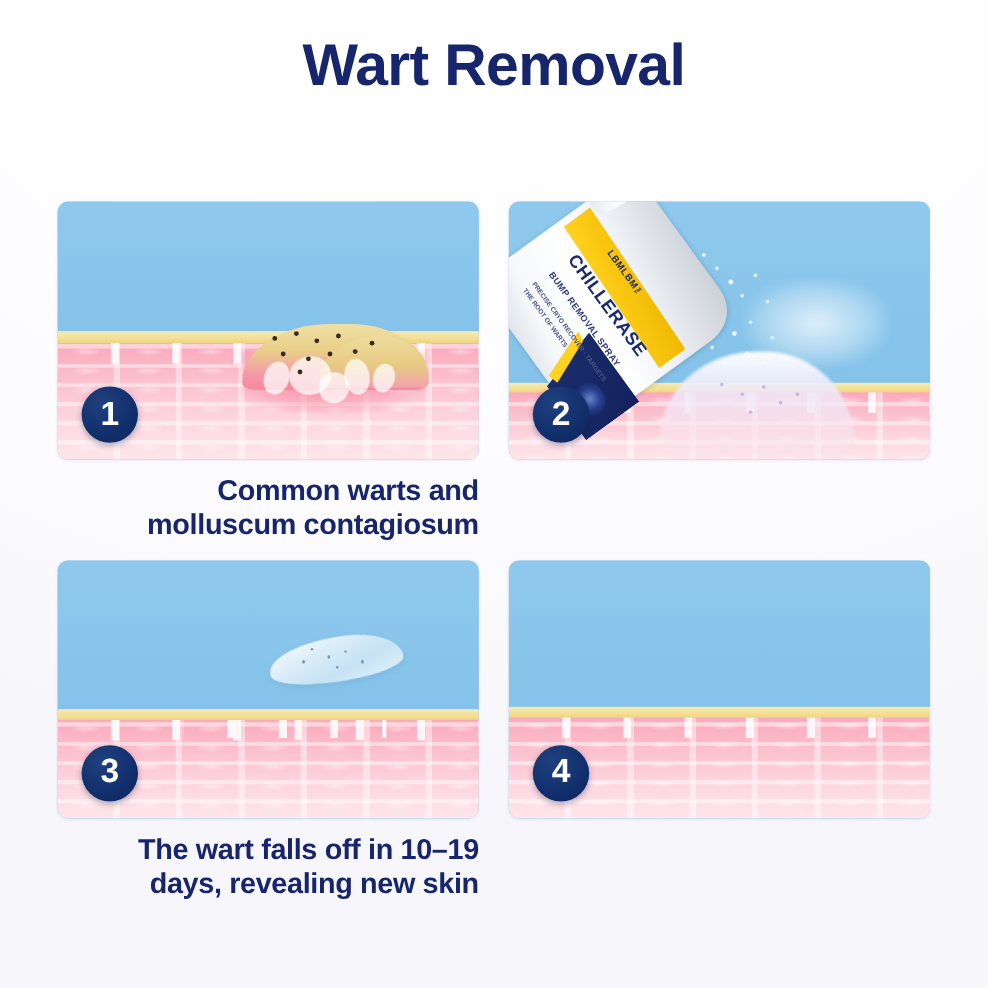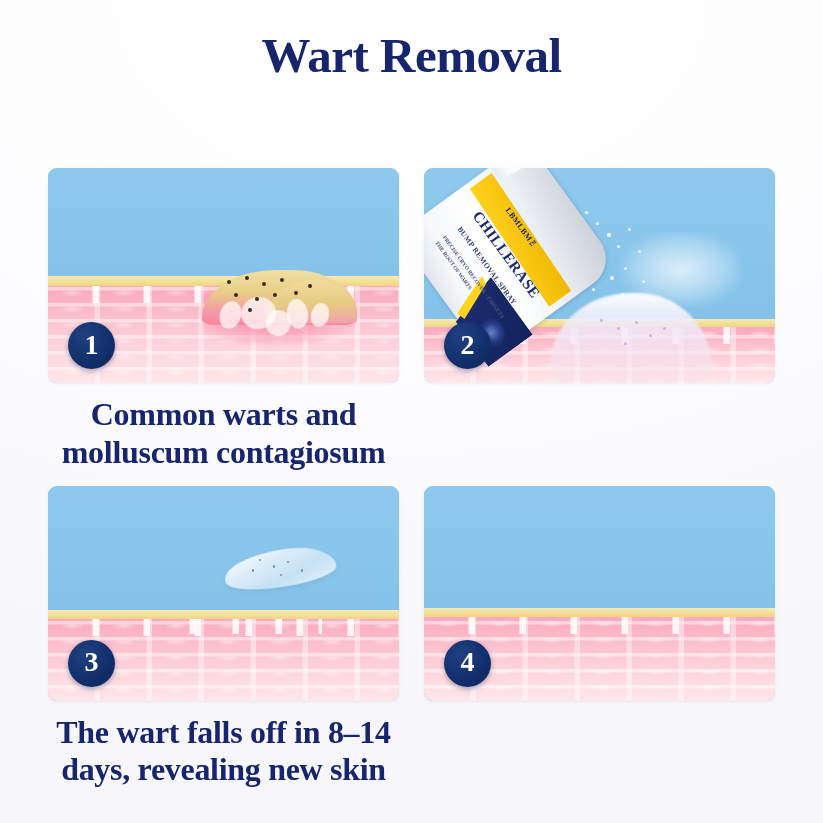--- a/index.html
+++ b/index.html
@@ -7,21 +7,20 @@
   body {
     background:#fbfbfd;
     font-family:"Liberation Sans", sans-serif;
     overflow:hidden;
     position:relative;
   }
   .page {
     width:823px; height:823px; position:relative;
     background:
       radial-gradient(120% 80% at 50% 0%, #ffffff 0%, #fdfdff 55%, #f7f7fb 100%);
-    font-family: Liberation Serif, serif;
   }
 
   
   .title-block { padding-top:30px; text-align:center; }
   .title-line1 {
     font-size:49px; font-weight:bold; letter-spacing:-0.5px;
     color:#17256d; line-height:1.05;
   }
   .title-line2 {
     font-size:53px; font-weight:bold; letter-spacing:-1px;
@@ -98,22 +97,22 @@
     position:absolute; left:20px; bottom:14px;
     width:47px; height:47px; border-radius:50%;
     background:radial-gradient(circle at 36% 30%, #21407f 0%, #12306d 55%, #0d2459 100%);
     color:#ffffff; font-size:28px; font-weight:bold;
     display:flex; align-items:center; justify-content:center;
     box-shadow:0 2px 5px rgba(10,25,70,0.35);
     line-height:1; padding-bottom:2px;
   }
 
   .caption {
-    margin-top:13px; text-align:center;
-    color:#17256d; font-size:32px; font-weight:bold;
+    margin-top:13px; text-align:right;
+    color:#17256d; font-size:24px; font-weight:bold;
     line-height:1.18; letter-spacing:-0.3px;
     white-space:pre-line;
   }
 
   
   .wart-wrap { position:absolute; left:0; right:0; top:0; bottom:0; }
   .wart-mound {
     position:absolute; left:44%; top:50%; width:44%; height:26%;
     background:linear-gradient(180deg,#f0dfa4 0%,#e9cf87 40%,#f39aa8 75%,#f7879c 100%);
     border-radius:48% 42% 8% 8% / 85% 78% 10% 10%;
@@ -355,21 +354,21 @@
         <div class="scab"></div>
         <div class="scab-dot" style="left:60%;top:34%"></div>
         <div class="scab-dot" style="left:64%;top:37%"></div>
         <div class="scab-dot" style="left:68%;top:35%"></div>
         <div class="scab-dot" style="left:66%;top:41%"></div>
         <div class="scab-dot" style="left:72%;top:39%"></div>
         <div class="scab-dot" style="left:58%;top:39%"></div>
 
         <div class="badge">3</div>
       </div>
-      <div class="caption">The wart falls off in 8–14
+      <div class="caption">The wart falls off in 10–19
 days, revealing new skin</div>
     </div>
 
     <div class="cell">
       <div class="panel">
         <div class="sky" style="height:59%"></div>
         <div class="epidermis" style="top:57%;height:5%"></div>
         <div class="dermis" style="top:61%">
           <div class="topcells"></div>
           <div class="bricks"></div>

